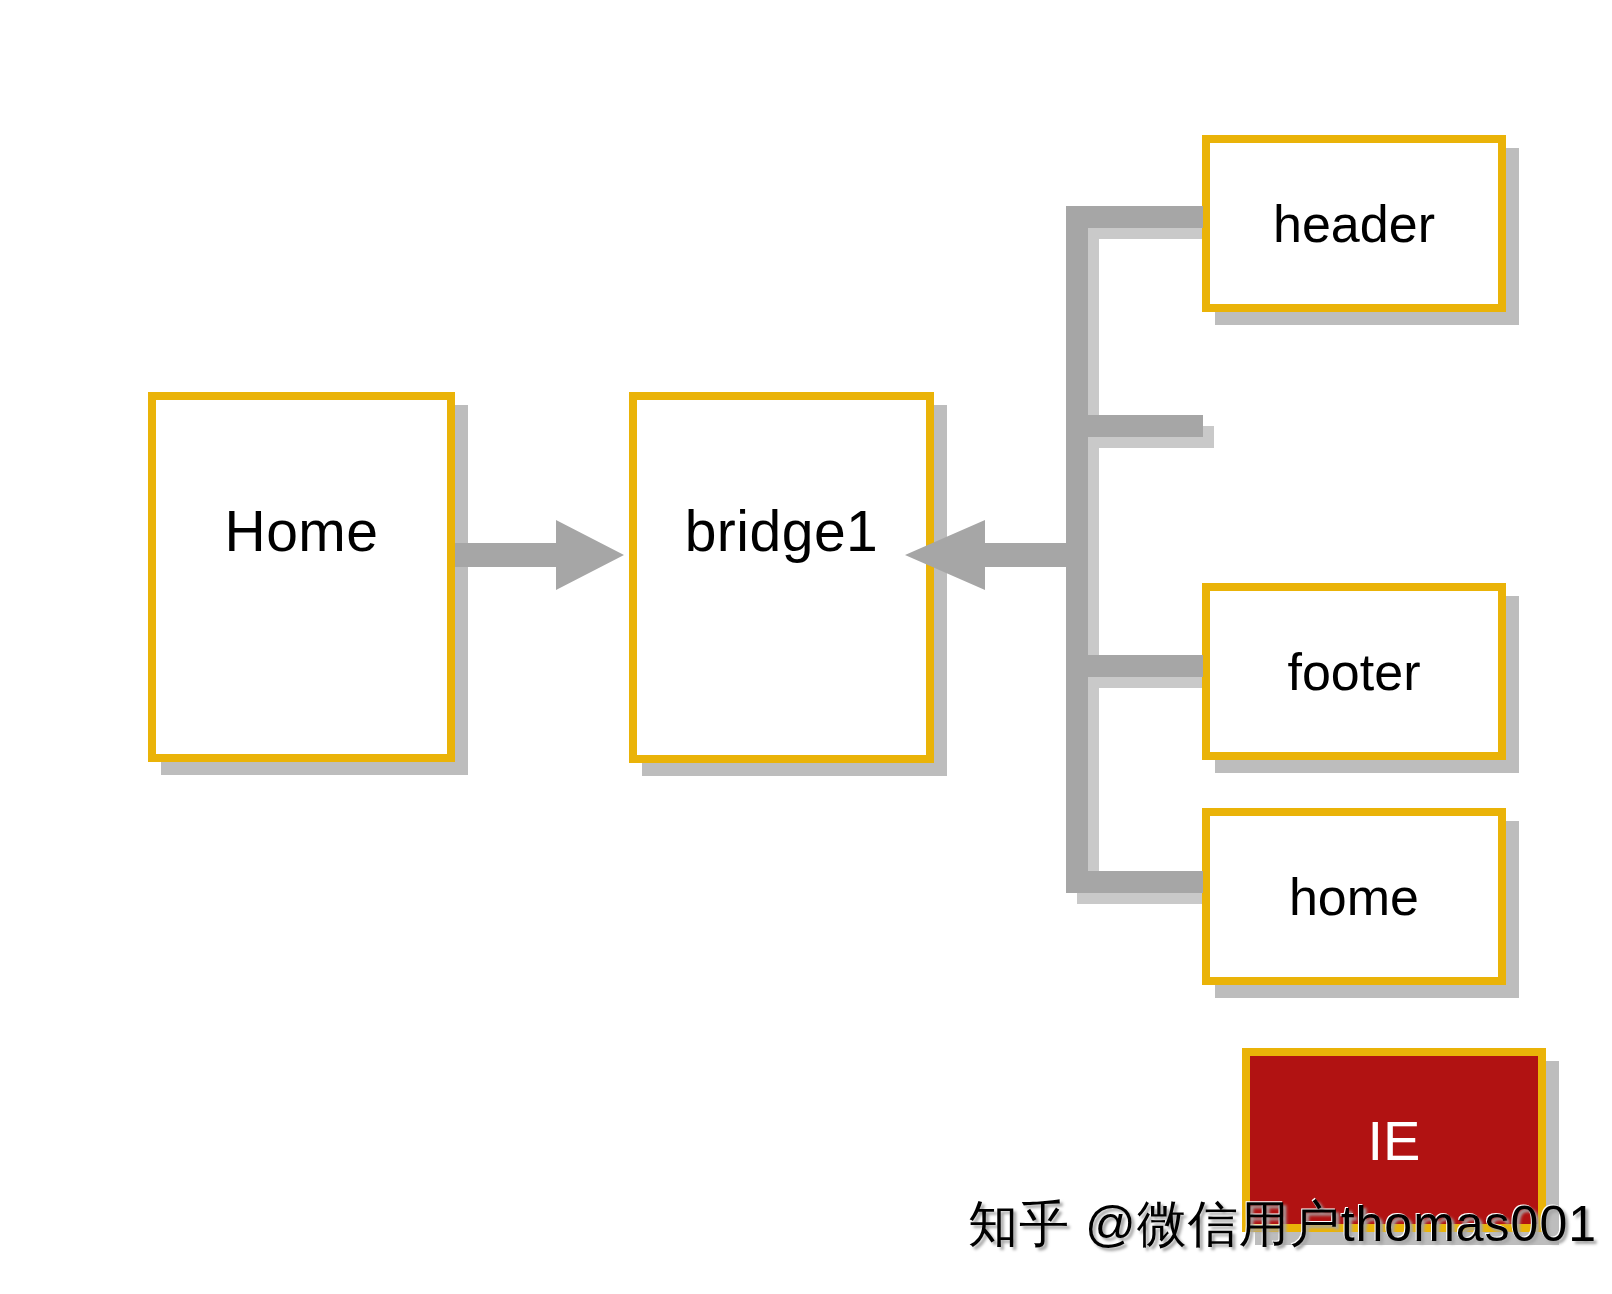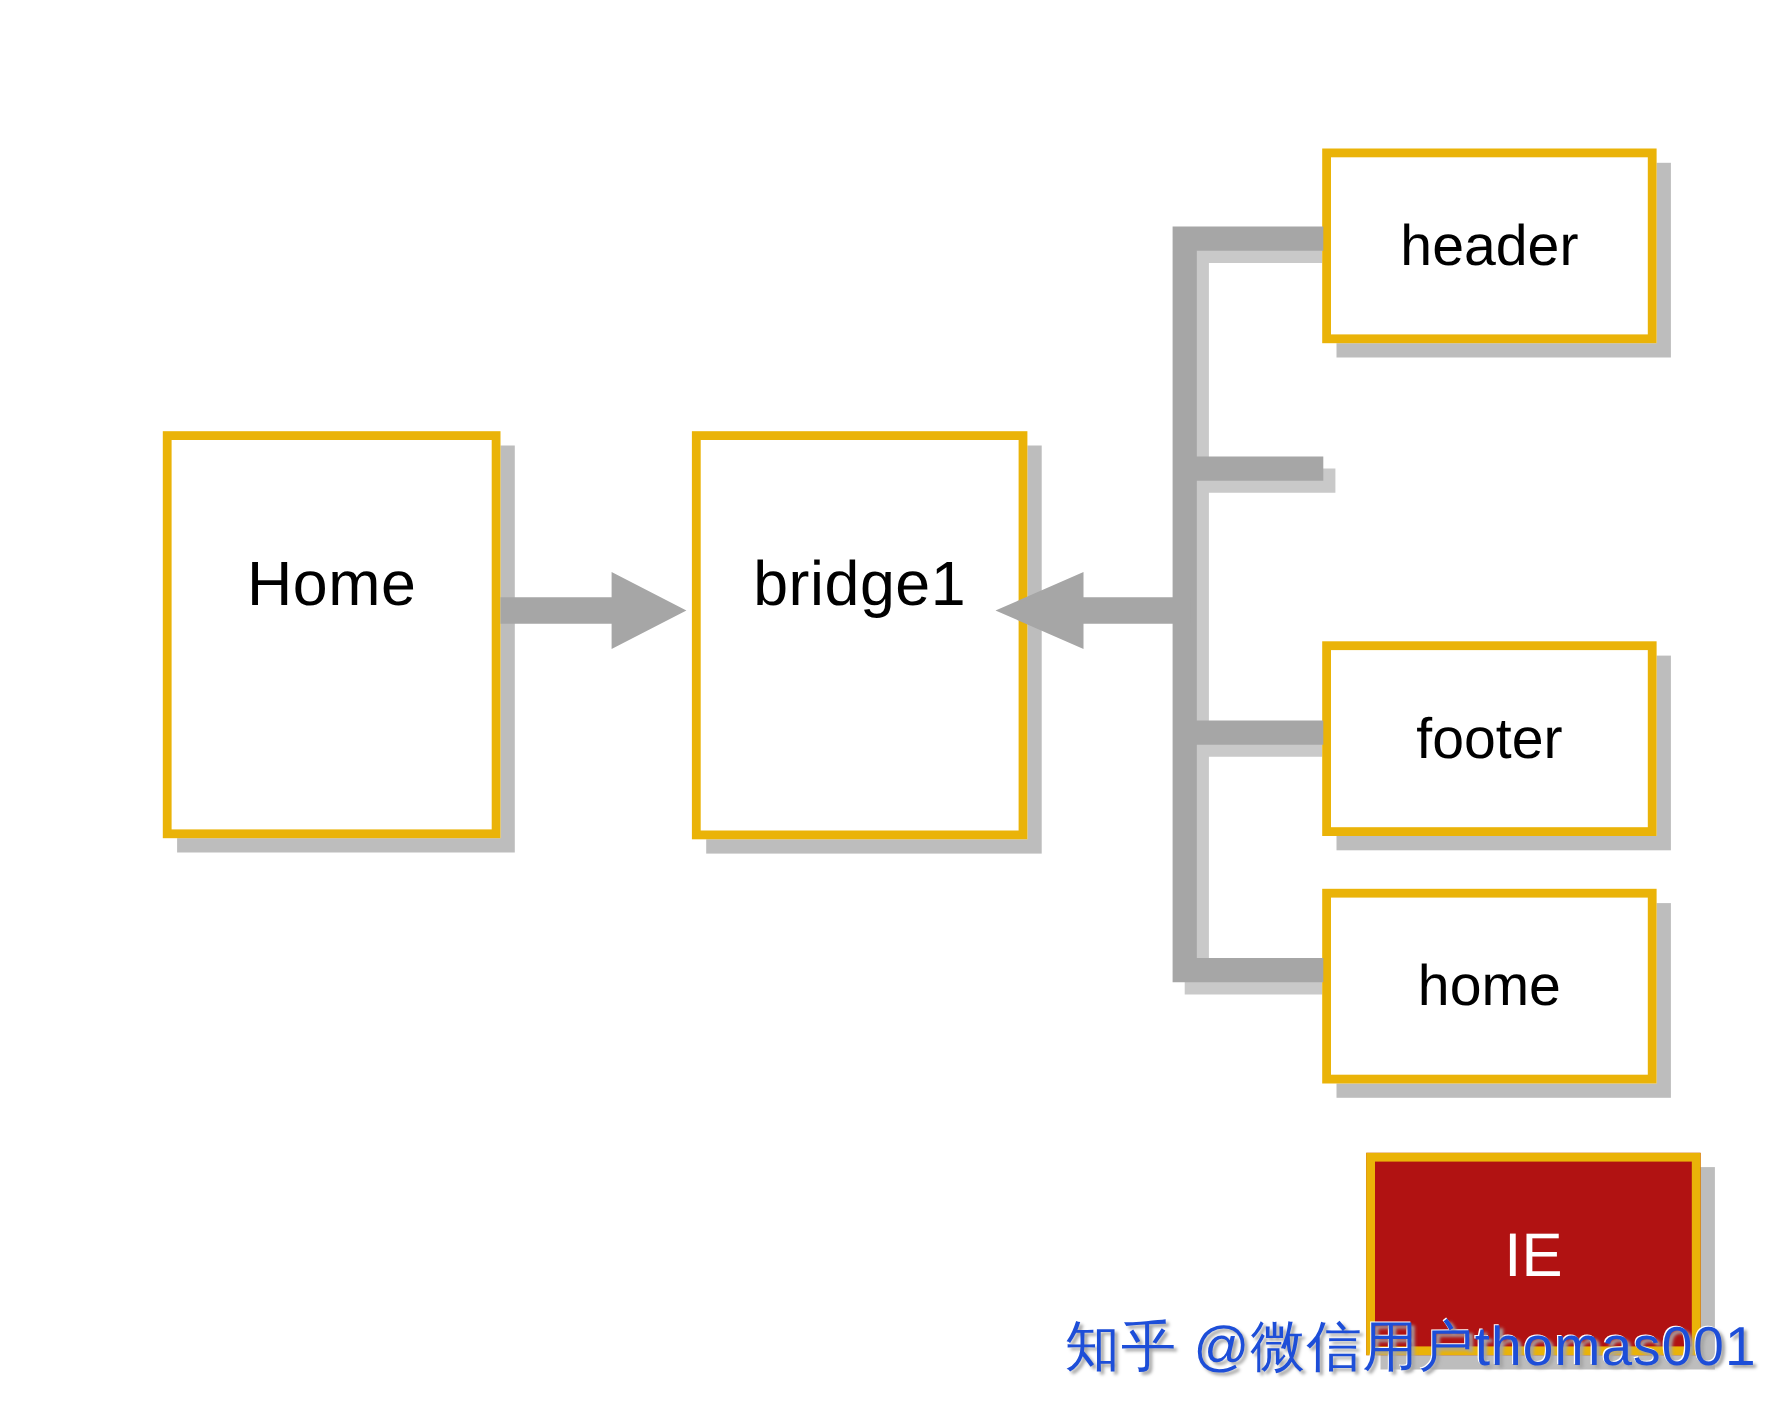--- a/index.html
+++ b/index.html
@@ -53,21 +53,21 @@
     font-size: 56px;
   }
   .watermark {
     position: absolute;
     left: 968px;
     top: 1196px;
     z-index: 4;
     font-size: 50px;
     line-height: 56px;
     white-space: nowrap;
-    color: #1d4ed8;
+    color: #000000;
     text-shadow: 3px 3px 3px #a5a5a5, -1px -1px 0 #ffffff;
     letter-spacing: 1px;
   }
 </style>
 </head>
 <body>
 
 <div class="canvas">
 
   <svg class="layer shadows" viewBox="0 0 1612 1294">

